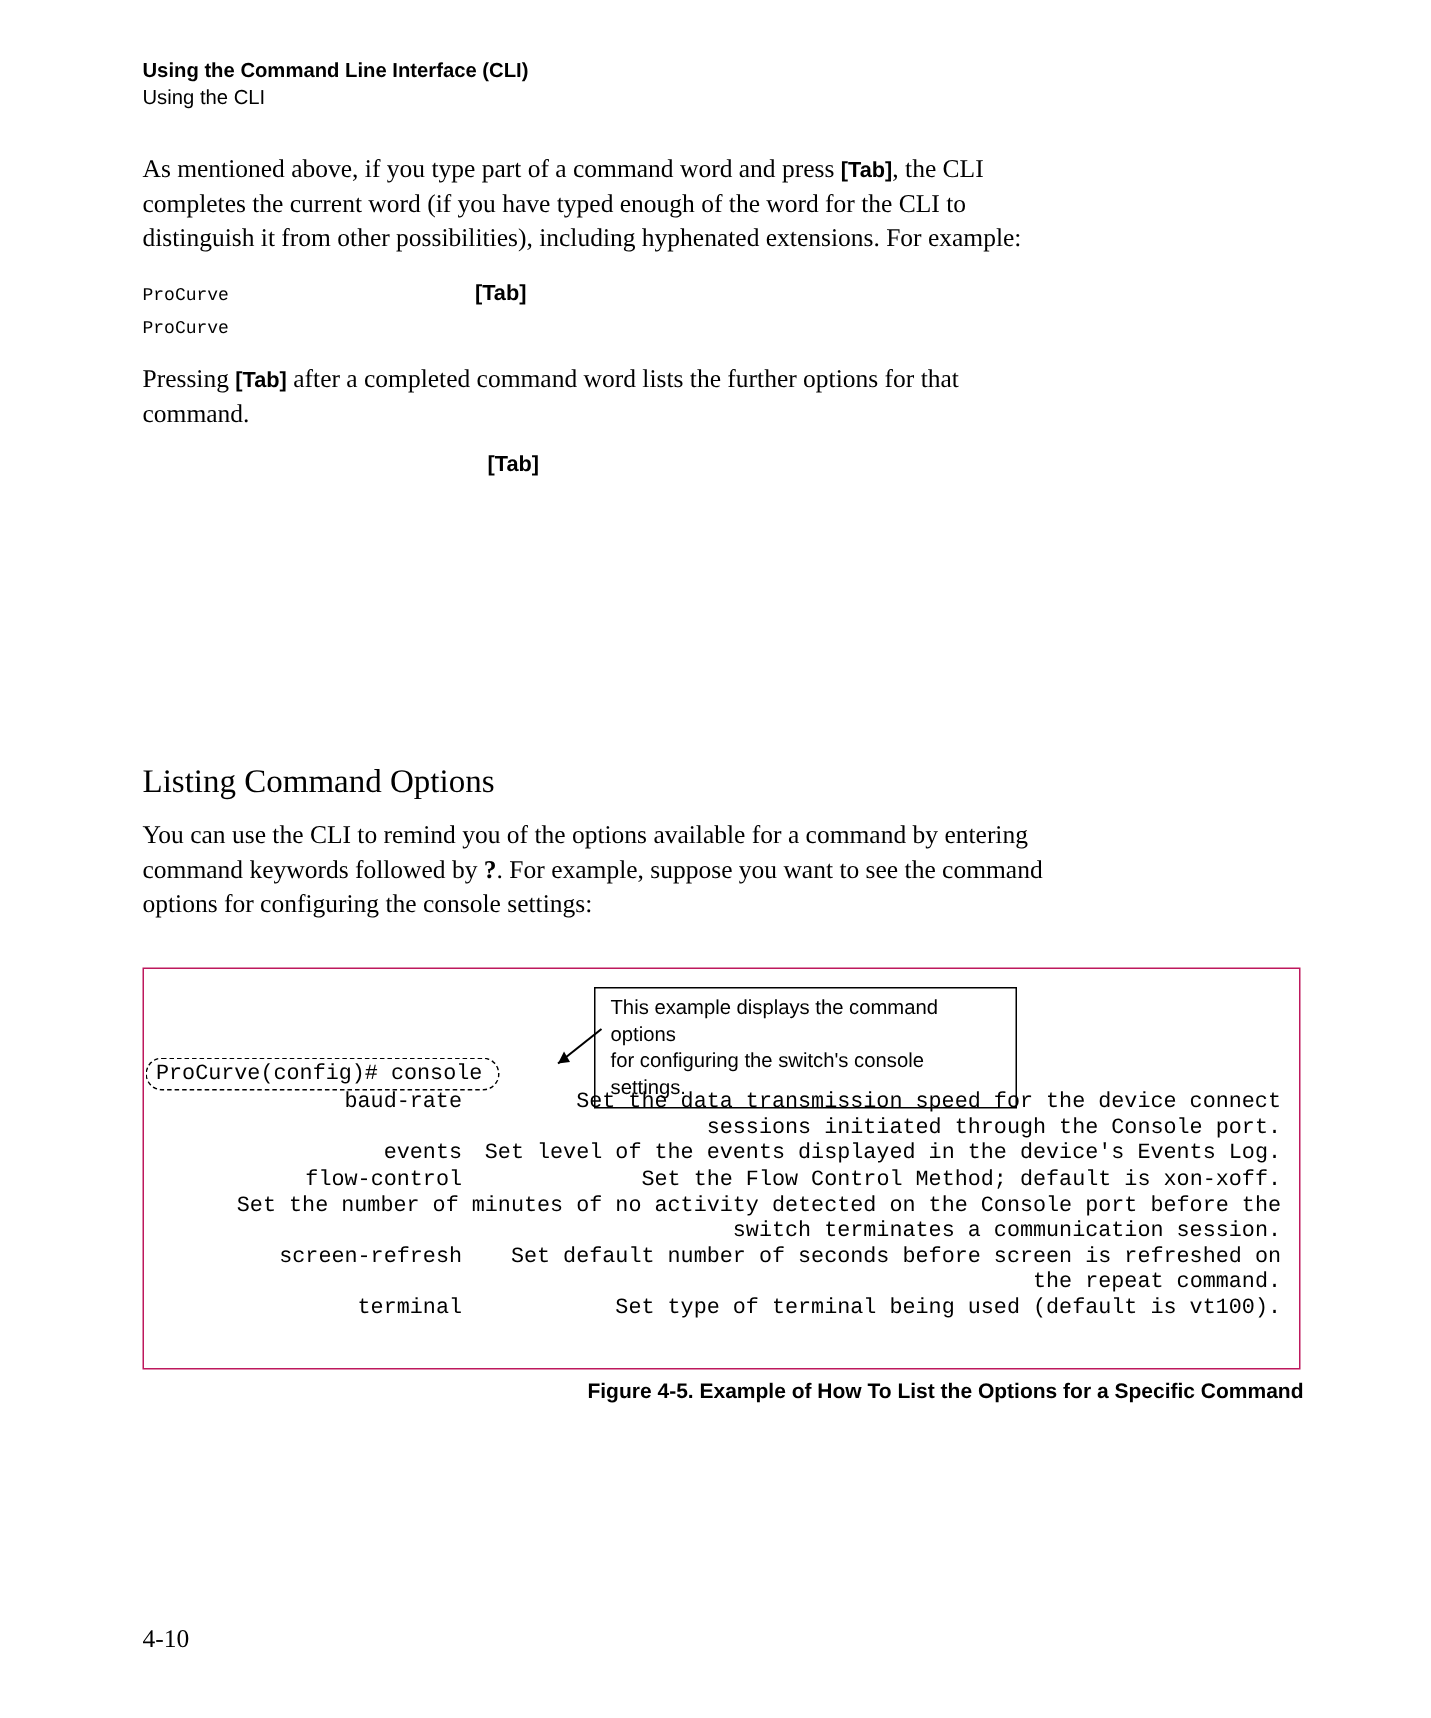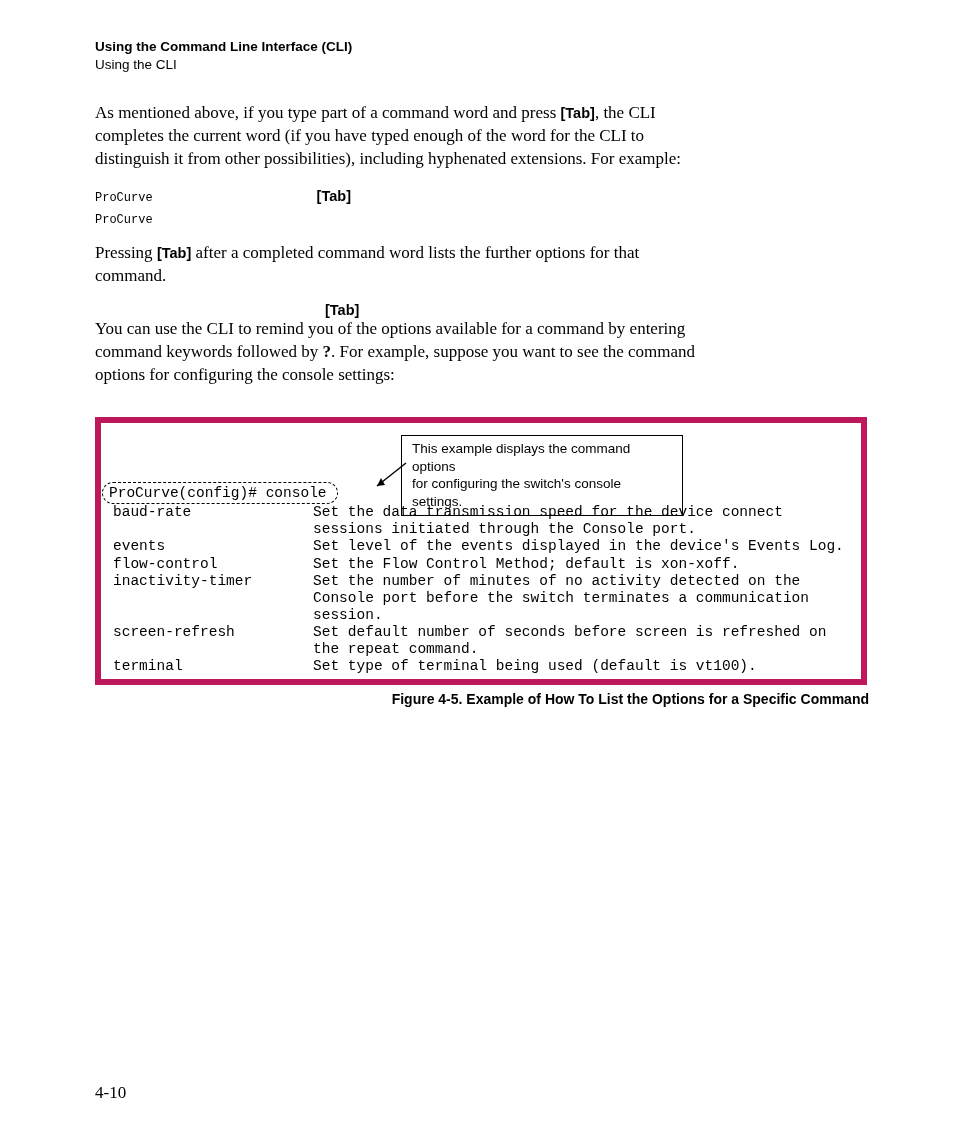--- a/index.html
+++ b/index.html
@@ -49,21 +49,21 @@
   h2.sub {
     font-family: "Times New Roman", Times, serif;
     font-weight: 400;
     font-size: 22px;
     margin: 190px 0 12px 0;
   }
   .qmark { font-weight: 700; }
   
   .figure-wrap { margin-top: 30px; }
   .figbox {
-    border: 6px solid #be185d;
+    border: 1px solid #be185d;
     width: 772px;
     height: 268px;
     position: relative;
     font-family: "Courier New", Courier, monospace;
     font-size: 14.5px;
     line-height: 1.18;
     overflow: hidden;
     box-sizing: border-box;
   }
   .callout {
@@ -95,21 +95,21 @@
     border: 1.2px dashed #000;
     border-radius: 11px / 11px;
     box-sizing: border-box;
   }
   .term-listing {
     position: absolute;
     left: 4px;
     top: 62px;
     width: 760px;
   }
-  .row { display: flex; }
+  .row { display: flex; text-align: right; }
   .row .k { width: 200px; flex: 0 0 200px; padding-left: 8px; }
   .row .d { flex: 1; padding-right: 6px; }
   .prompt-row { padding: 0 0 2px 4px; white-space: pre; }
   .fig-caption {
     font-family: Arial, Helvetica, sans-serif;
     font-weight: 700;
     font-size: 14px;
     margin-top: 6px;
     text-align: right;
   }
@@ -146,20 +146,21 @@
         <span class="mono">ProCurve</span>
       </div>
     </div>
 
     <p class="para">
       <span>Pressing </span><span class="tab-key">[Tab]</span><span> after a completed command word lists the further options for that command.</span>
     </p>
 
     <div class="tab-only">[Tab]</div>
 
+    <h2 class="sub">Listing Command Options</h2>
 
     <p class="para">
       <span>You can use the CLI to remind you of the options available for a command by entering command keywords followed by </span><span class="qmark">?</span><span>. For example, suppose you want to see the command options for configuring the console settings:</span>
     </p>
 
   </div>
 
   <div class="figure-wrap">
     <div class="figbox">
 
@@ -184,21 +185,20 @@
             </div>
             <div class="row">
               <div class="k">events</div>
               <div class="d">Set level of the events displayed in the device's Events Log.</div>
             </div>
             <div class="row">
               <div class="k">flow-control</div>
               <div class="d">Set the Flow Control Method; default is xon-xoff.</div>
             </div>
             <div class="row">
-              <div class="k">inactivity-timer</div>
               <div class="d">Set the number of minutes of no activity detected on the Console port before the switch terminates a communication session.</div>
             </div>
             <div class="row">
               <div class="k">screen-refresh</div>
               <div class="d">Set default number of seconds before screen is refreshed on the repeat command.</div>
             </div>
             <div class="row">
               <div class="k">terminal</div>
               <div class="d">Set type of terminal being used (default is vt100).</div>
             </div>

